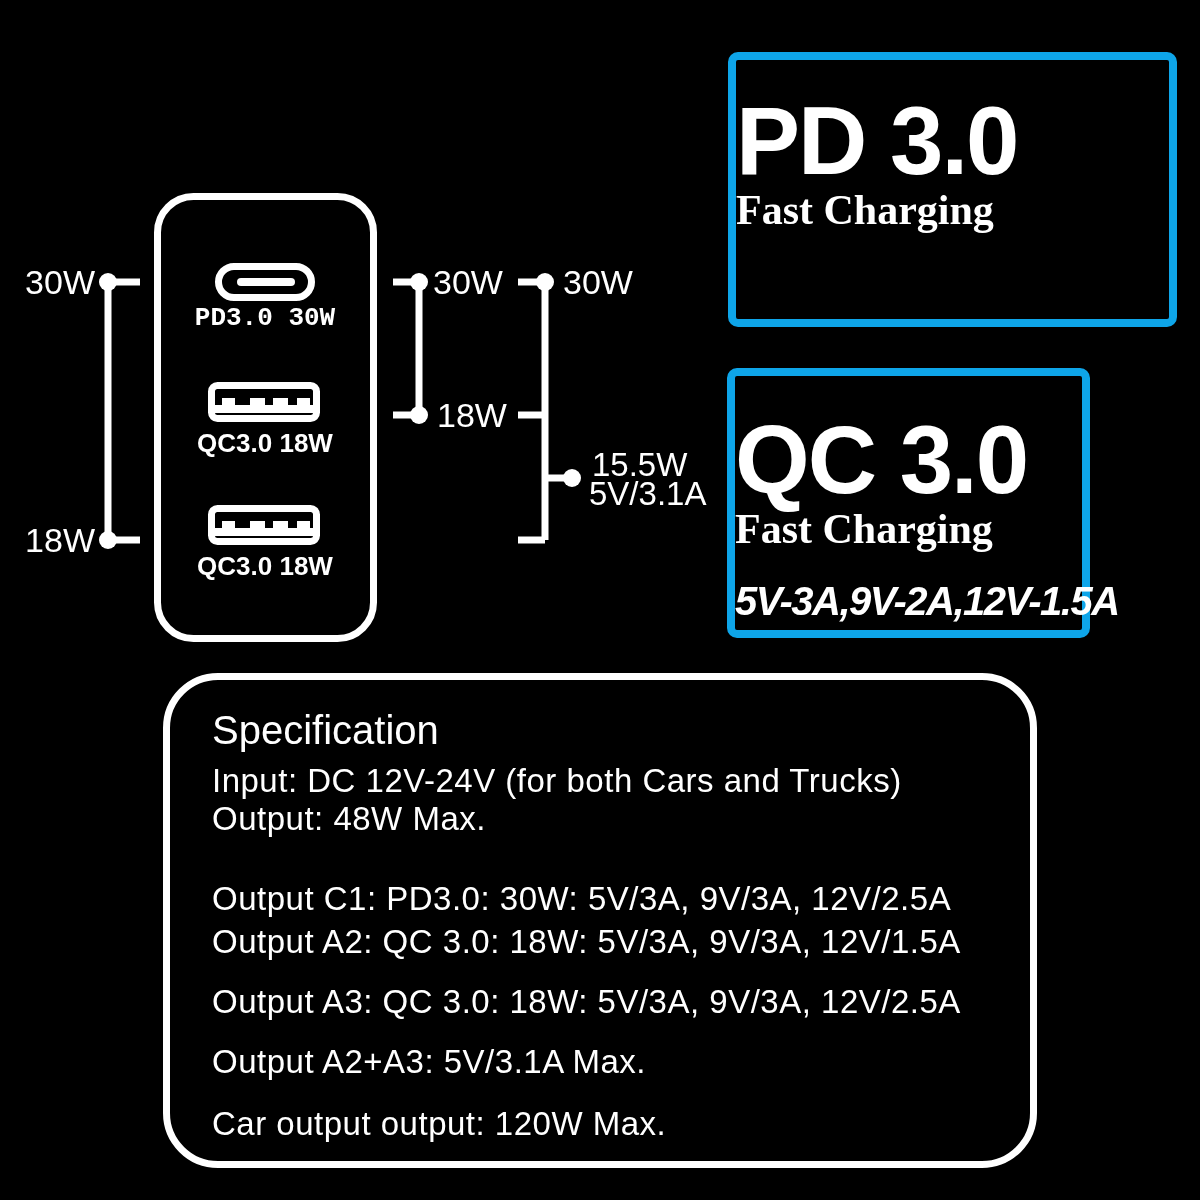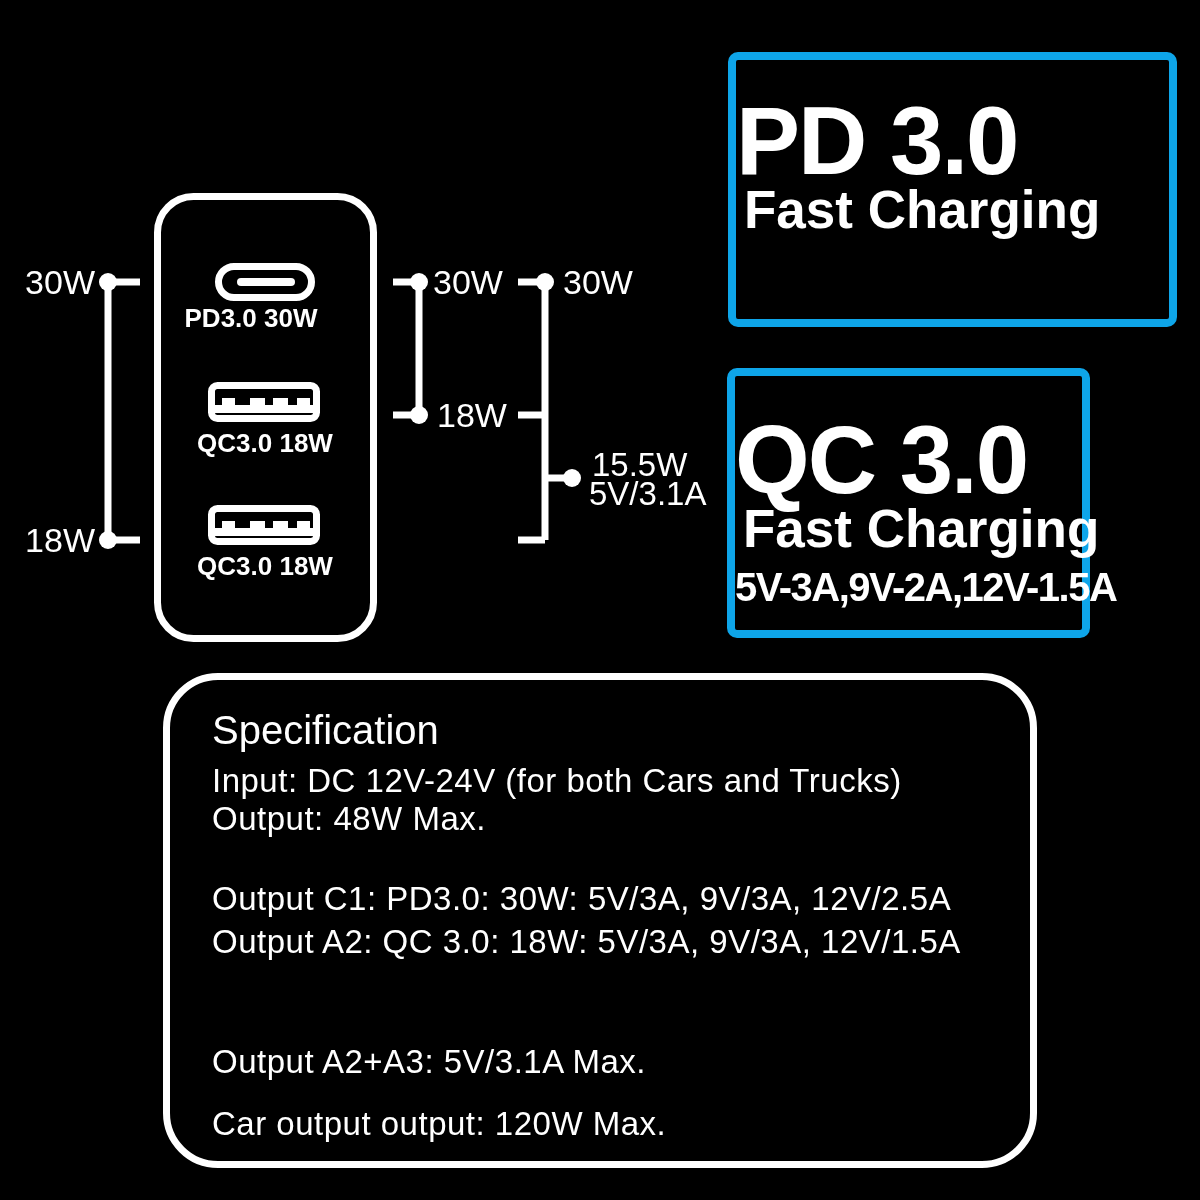--- a/index.html
+++ b/index.html
@@ -20,22 +20,22 @@
   
   .badge{
     position:absolute;border:8px solid #0ea5e9;border-radius:10px;
     box-sizing:border-box;text-align:left;
   }
   .badge .title{
     position:absolute;left:0;width:100%;font-weight:700;font-size:96px;
     line-height:100px;height:100px;letter-spacing:-2px;white-space:nowrap;
   }
   .badge .subtitle{
-    position:absolute;left:8px;width:100%;font-weight:700;font-size:53px;
-    line-height:60px;height:60px;white-space:nowrap;
+    position:absolute;left:0;width:100%;font-weight:700;font-size:42px;
+    line-height:60px;height:60px;white-space:nowrap;font-family:Liberation Serif, serif;
   }
   .badge .detail{
     position:absolute;left:0;width:100%;font-weight:700;font-size:40px;
     line-height:48px;height:48px;letter-spacing:-1.5px;white-space:nowrap;
   }
   
   .spec{
     position:absolute;left:163px;top:673px;width:874px;height:495px;
     border:7px solid #fff;border-radius:55px;box-sizing:border-box;text-align:right;
   }
@@ -114,38 +114,39 @@
   </svg>
 
   <div class="dim" style="left:0;top:264px;width:95px;text-align:right;">30W</div>
   <div class="dim" style="left:0;top:522px;width:95px;text-align:right;">18W</div>
   <div class="dim" style="left:433px;top:264px;">30W</div>
   <div class="dim" style="left:437px;top:397px;">18W</div>
   <div class="dim" style="left:563px;top:264px;">30W</div>
   <div class="dim" style="left:592px;top:448px;font-size:33px;line-height:34px;">15.5W</div>
   <div class="dim" style="left:589px;top:477px;font-size:33px;line-height:34px;">5V/3.1A</div>
 
-  <div class="port-label" style="left:141px;top:303px;width:220px;">PD3.0 30W</div>
+  <div class="port-label" style="left:155px;top:303px;width:220px;font-family:Liberation Mono, monospace;">PD3.0 30W</div>
   <div class="port-label" style="left:155px;top:428px;width:220px;">QC3.0 18W</div>
   <div class="port-label" style="left:155px;top:551px;width:220px;">QC3.0 18W</div>
 
   <div class="badge" style="left:728px;top:52px;width:449px;height:275px;">
     <div class="title" style="top:31px;">PD 3.0</div>
     <div class="subtitle" style="top:120px;">Fast Charging</div>
   </div>
 
   <div class="badge" style="left:727px;top:368px;width:363px;height:270px;">
     <div class="title" style="top:34px;">QC 3.0</div>
     <div class="subtitle" style="top:123px;">Fast Charging</div>
-    <div class="detail" style="top:187px;">5V-3A,9V-2A,12V-1.5A</div>
+    <div class="detail" style="top:201px;font-style:italic;">5V-3A,9V-2A,12V-1.5A</div>
   </div>
 
   <div class="spec">
     <div class="spec-title">Specification</div>
     <div class="spec-line" style="top:83px;">Input: DC 12V-24V (for both Cars and Trucks)</div>
     <div class="spec-line" style="top:121px;">Output: 48W Max.</div>
     <div class="spec-line" style="top:201px;">Output C1: PD3.0: 30W: 5V/3A, 9V/3A, 12V/2.5A</div>
     <div class="spec-line" style="top:244px;">Output A2: QC 3.0: 18W: 5V/3A, 9V/3A, 12V/1.5A</div>
+    <div class="spec-line" style="top:304px;">Output A3: QC 3.0: 18W: 5V/3A, 9V/3A, 12V/2.5A</div>
     <div class="spec-line" style="top:364px;">Output A2+A3: 5V/3.1A Max.</div>
     <div class="spec-line" style="top:426px;">Car output output: 120W Max.</div>
   </div>
 
 </div>
 
 </body></html>

